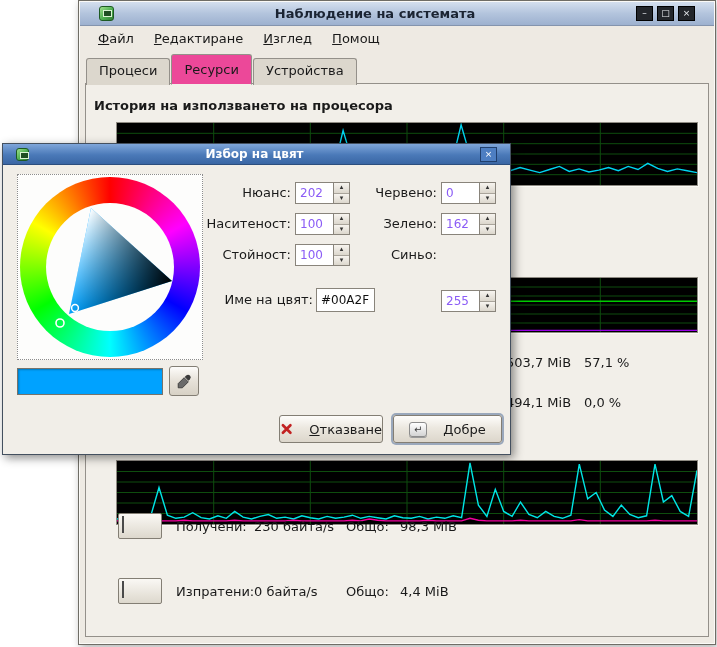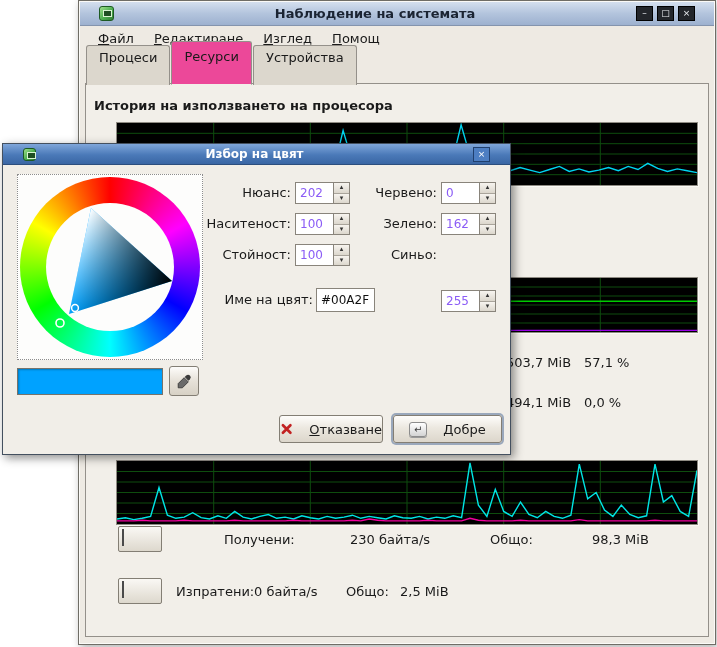--- a/index.html
+++ b/index.html
@@ -42,21 +42,21 @@
     position: absolute; left: 2px; right: 2px; top: 26px; height: 27px;
     display: flex; padding-left: 8px; gap: 2px;
   }
   .menu-item { padding: 4px 9px; }
   .menu-item u, .btn u { text-decoration: underline; }
   .tabstrip {
     position: absolute; left: 7px; top: 55px; height: 28px; z-index: 3;
     display: flex; align-items: flex-end;
   }
   .tab {
-    padding: 4px 12px 20px 12px; margin-right: 1px; background: #dcd7cd;
+    padding: 4px 12px 7px 12px; margin-right: 1px; background: #dcd7cd;
     border: 1px solid #94908a; border-bottom: none; border-radius: 3px 3px 0 0;
     position: relative; top: 1px; font-size: 13px;
   }
   .tab.active {
     background: #ec4899; padding-top: 7px; top: 1px; z-index: 4;
     border-bottom: 1px solid #f2efe9;
   }
   .content-frame {
     position: absolute; left: 6px; right: 6px; top: 82px; bottom: 7px;
     background: #f2efe9; border: 1px solid #94908a;
@@ -71,39 +71,39 @@
   .chart-cpu { left: 37px; top: 121px; width: 582px; height: 64px; }
   .chart-mem { left: 37px; top: 276px; width: 582px; height: 56px; }
   .chart-net { left: 37px; top: 459px; width: 582px; height: 65px; }
   .memrow { position: absolute; left: 427px; display: flex; }
   .memrow .mval { width: 78px; }
   .memrow.r1 { top: 354px; }
   .memrow.r2 { top: 394px; }
   .legend-row {
     position: absolute; left: 39px; display: flex; align-items: center;
   }
-  .legend-row.r1 { top: 525px; gap: 48px; }
+  .legend-row.r1 { top: 512px; }
   .legend-row.r2 { top: 577px; }
   .color-btn {
     width: 44px; height: 26px; padding: 3px; margin-right: 14px;
     background: linear-gradient(#faf8f4,#ddd8cd); border: 1px solid #837e74; border-radius: 2px;
   }
   .color-btn .sw { width: 100%; height: 100%; border: 1px solid #4a4a4a; }
   .legend-row .llabel { width: 78px; }
   .legend-row .lrate  { width: 92px; }
   .legend-row .ltotal { width: 54px; }
   
   .dialog {
     position: absolute; left: 2px; top: 143px; width: 509px; height: 312px; z-index: 10;
     background: #f1eee8; border: 1px solid #44505f;
     box-shadow: 3px 3px 9px rgba(0,0,0,.45);
   }
   .dlg-titlebar {
     position: absolute; left: 0; right: 0; top: 0; height: 21px;
-    display: flex; align-items: center; padding: 0 20px; gap: 4px;
+    display: flex; align-items: center; padding: 0 13px; gap: 4px;
     background: linear-gradient(180deg,#7fa6da 0%,#4a79b8 55%,#3a66a4 100%);
     border-bottom: 1px solid #2c4e7e;
   }
   .dlg-titlebar .title { flex: 1; text-align: center; font-weight: bold; font-size: 12px; color: #fff; }
   .dlg-close {
     width: 17px; height: 15px; background: #4d7ec2; border: 1px solid #203f6d;
     color: #fff; font-size: 9px; line-height: 13px; text-align: center;
   }
   .wheel-box {
     position: absolute; left: 14px; top: 30px; width: 186px; height: 186px;
@@ -258,21 +258,21 @@
     <span class="ltotal">Общо:</span>
     <span>98,3 MiB</span>
   </div>
   <div class="legend-row r2">
     <span class="color-btn">
       <span class="sw" style="background: rgb(242, 0, 158);"></span>
     </span>
     <span class="llabel">Изпратени:</span>
     <span class="lrate">0 байта/s</span>
     <span class="ltotal">Общо:</span>
-    <span>2,5 MiB</span>
+    <span>4,4 MiB</span>
   </div>
 </div>
 
 <div class="dialog">
   <div class="dlg-titlebar">
     <span class="app-icon" style="width:13px;height:13px;"></span>
     <span class="title">Избор на цвят</span>
     <span class="dlg-close">×</span>
   </div>
 

